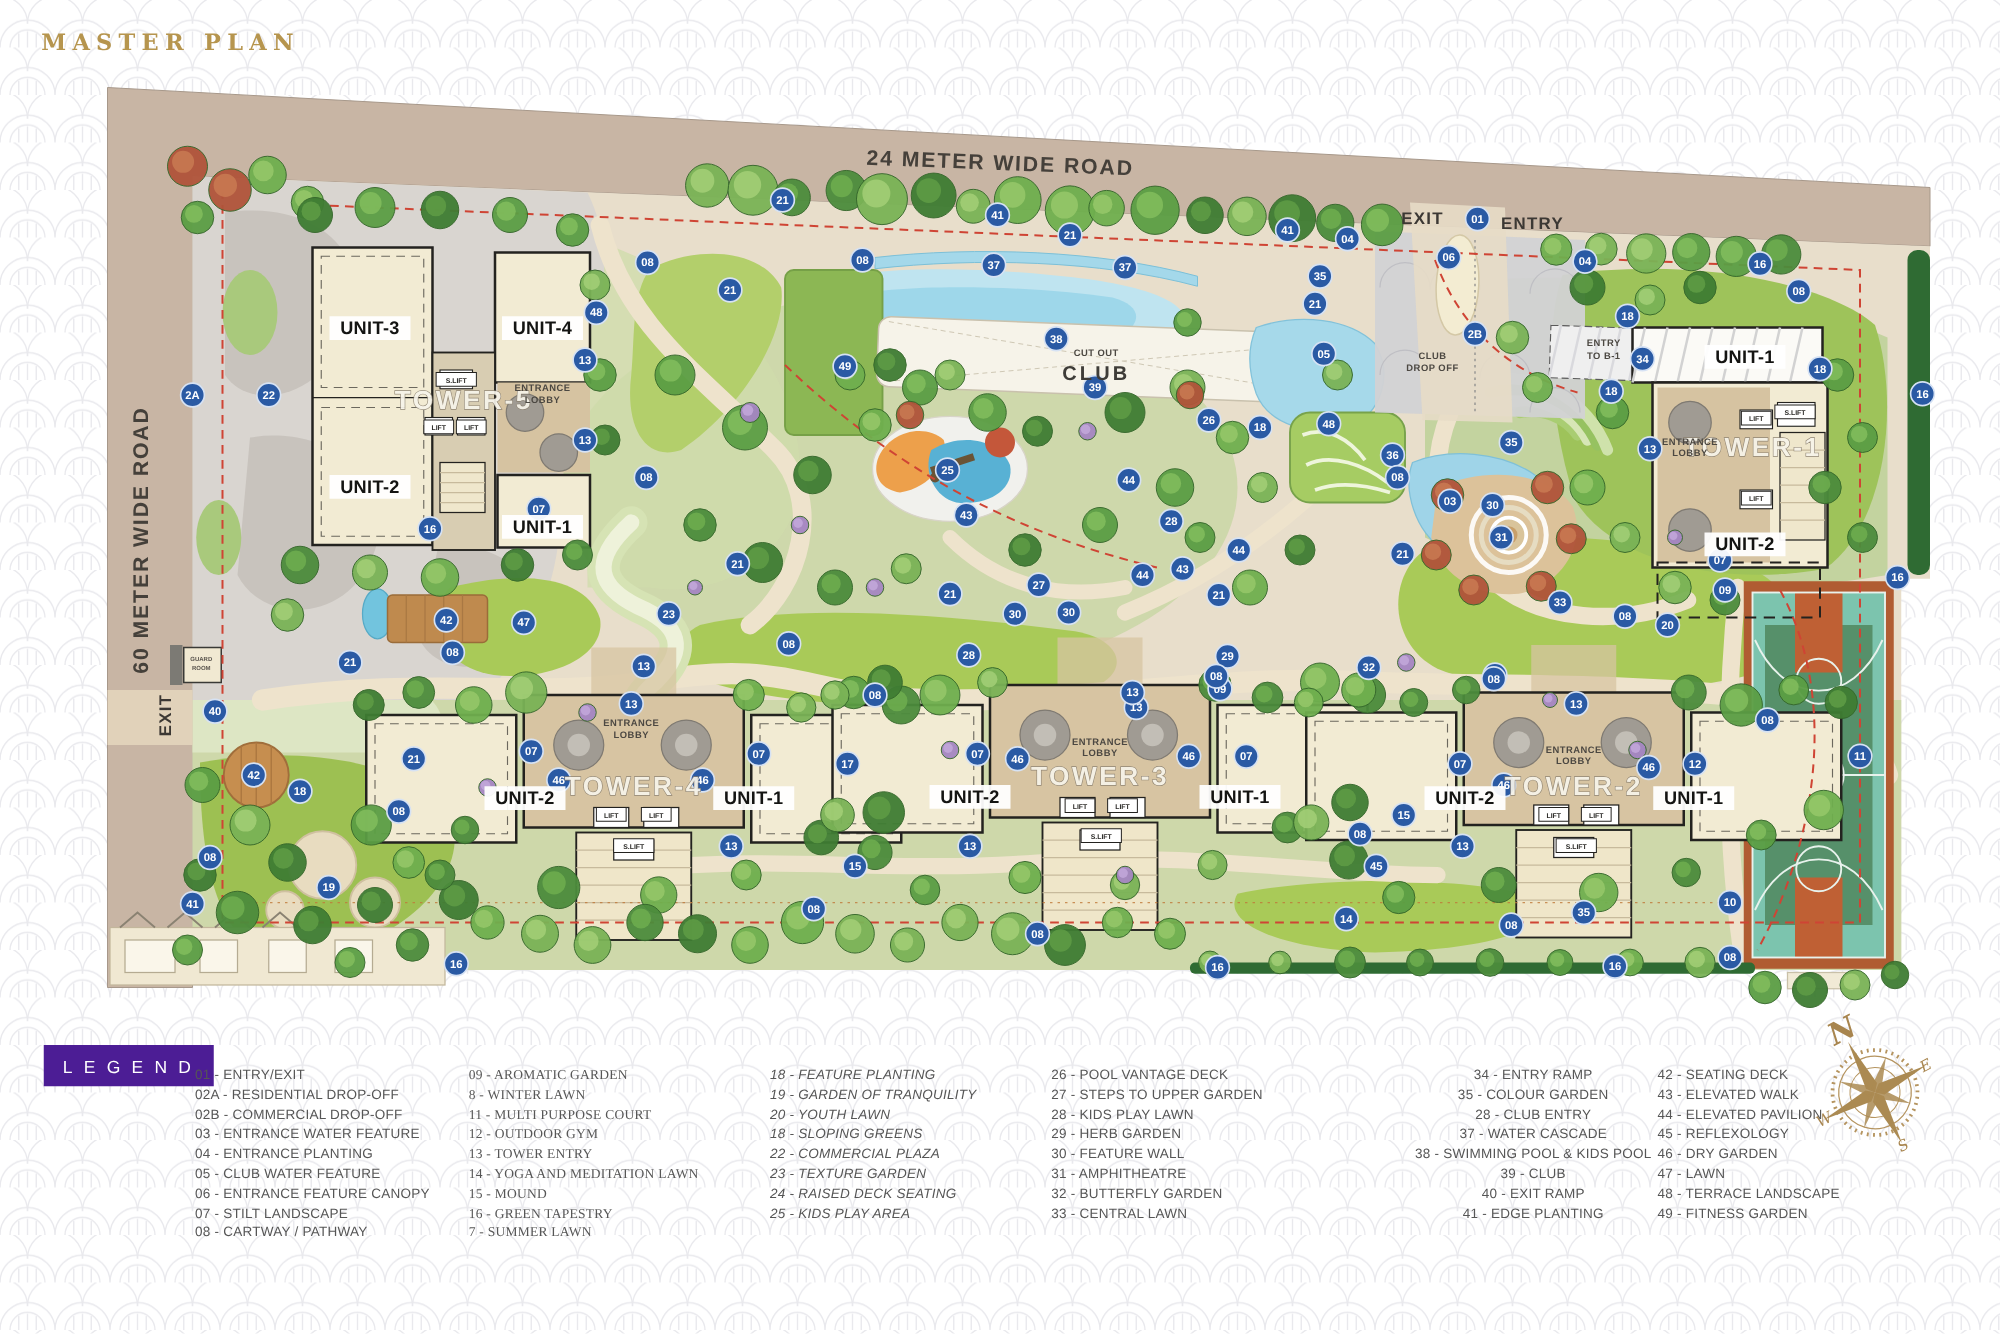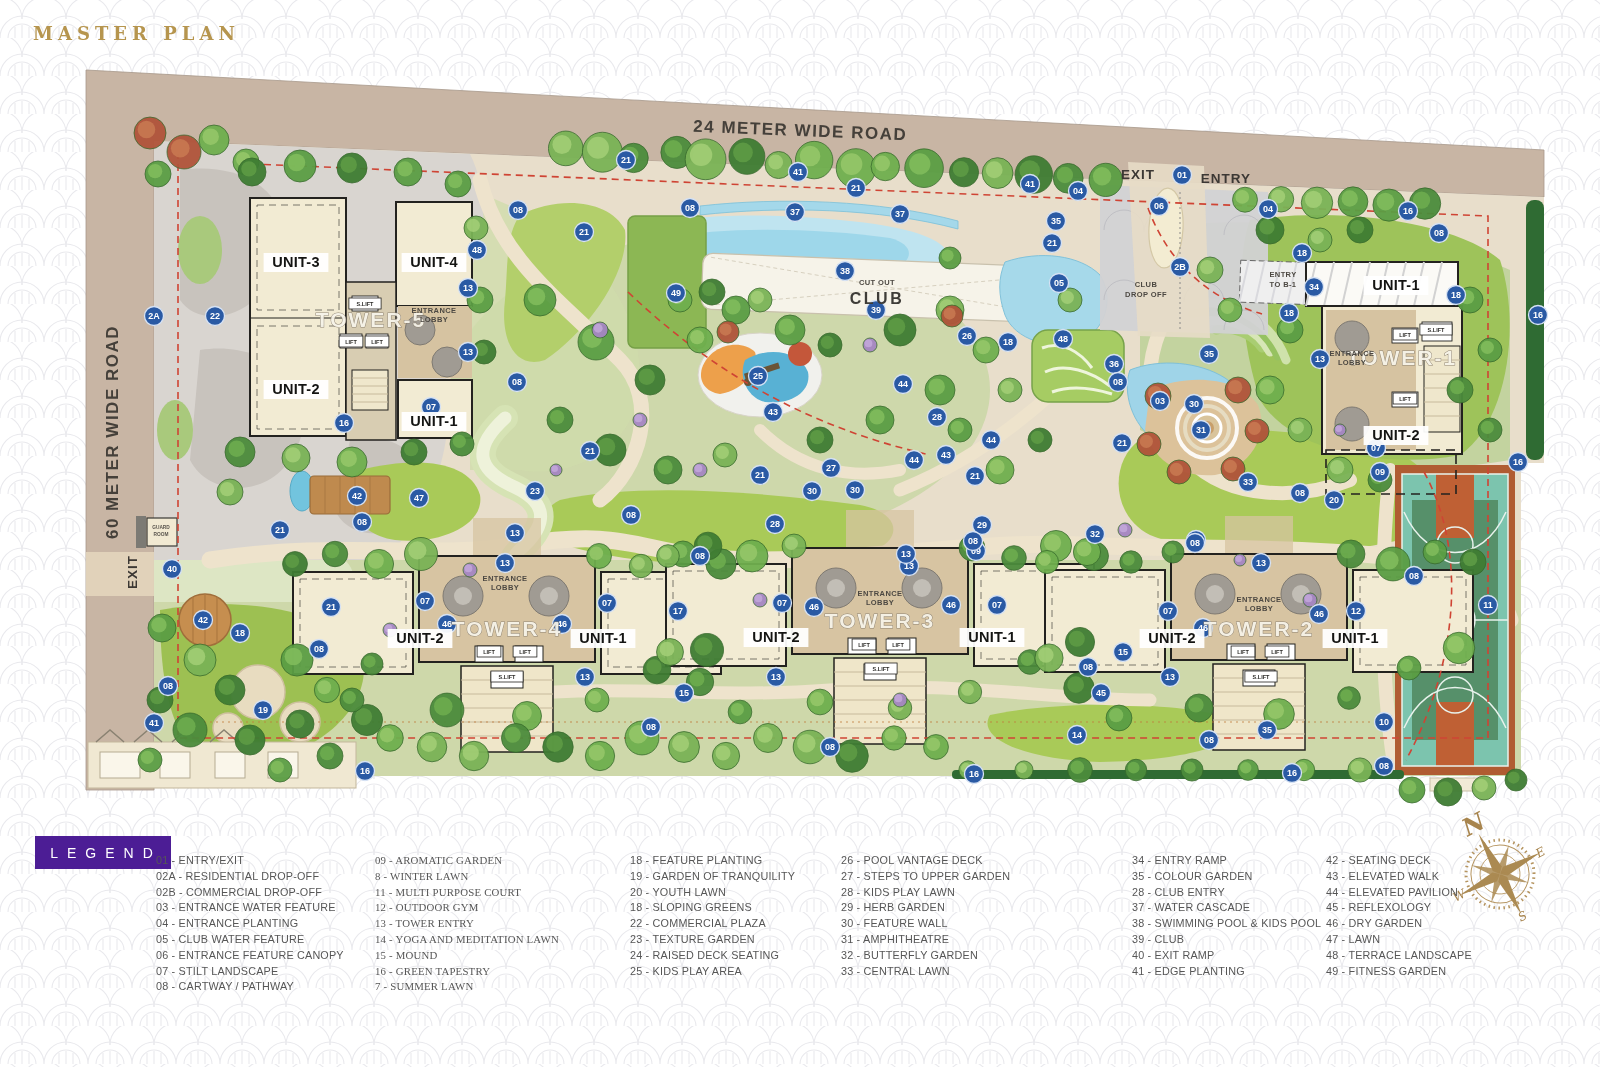--- a/index.html
+++ b/index.html
@@ -1820,41 +1820,41 @@
       <div class="leg-item">09 - AROMATIC GARDEN</div>
       <div class="leg-item">8 - WINTER LAWN</div>
       <div class="leg-item">11 - MULTI PURPOSE COURT</div>
       <div class="leg-item">12 - OUTDOOR GYM</div>
       <div class="leg-item">13 - TOWER ENTRY</div>
       <div class="leg-item">14 - YOGA AND MEDITATION LAWN</div>
       <div class="leg-item">15 - MOUND</div>
       <div class="leg-item">16 - GREEN TAPESTRY</div>
       <div class="leg-item">7 - SUMMER LAWN</div>
     </div>
-    <div class="leg-col" style="left: 630px;">
+    <div class="leg-col" style="left: 616px; font-style: italic;">
       <div class="leg-item">18 - FEATURE PLANTING</div>
       <div class="leg-item">19 - GARDEN OF TRANQUILITY</div>
       <div class="leg-item">20 - YOUTH LAWN</div>
       <div class="leg-item">18 - SLOPING GREENS</div>
       <div class="leg-item">22 - COMMERCIAL PLAZA</div>
       <div class="leg-item">23 - TEXTURE GARDEN</div>
       <div class="leg-item">24 - RAISED DECK SEATING</div>
       <div class="leg-item">25 - KIDS PLAY AREA</div>
     </div>
     <div class="leg-col" style="left: 817px; margin-left: 24px;">
       <div class="leg-item">26 - POOL VANTAGE DECK</div>
       <div class="leg-item">27 - STEPS TO UPPER GARDEN</div>
       <div class="leg-item">28 - KIDS PLAY LAWN</div>
       <div class="leg-item">29 - HERB GARDEN</div>
       <div class="leg-item">30 - FEATURE WALL</div>
       <div class="leg-item">31 - AMPHITHEATRE</div>
       <div class="leg-item">32 - BUTTERFLY GARDEN</div>
       <div class="leg-item">33 - CENTRAL LAWN</div>
     </div>
-    <div class="leg-col" style="left: 1132px;">
+    <div class="leg-col" style="left: 1132px; text-align: center;">
       <div class="leg-item">34 - ENTRY RAMP</div>
       <div class="leg-item">35 - COLOUR GARDEN</div>
       <div class="leg-item">28 - CLUB ENTRY</div>
       <div class="leg-item">37 - WATER CASCADE</div>
       <div class="leg-item">38 - SWIMMING POOL &amp; KIDS POOL</div>
       <div class="leg-item">39 - CLUB</div>
       <div class="leg-item">40 - EXIT RAMP</div>
       <div class="leg-item">41 - EDGE PLANTING</div>
     </div>
     <div class="leg-col" style="left: 1326px;">

